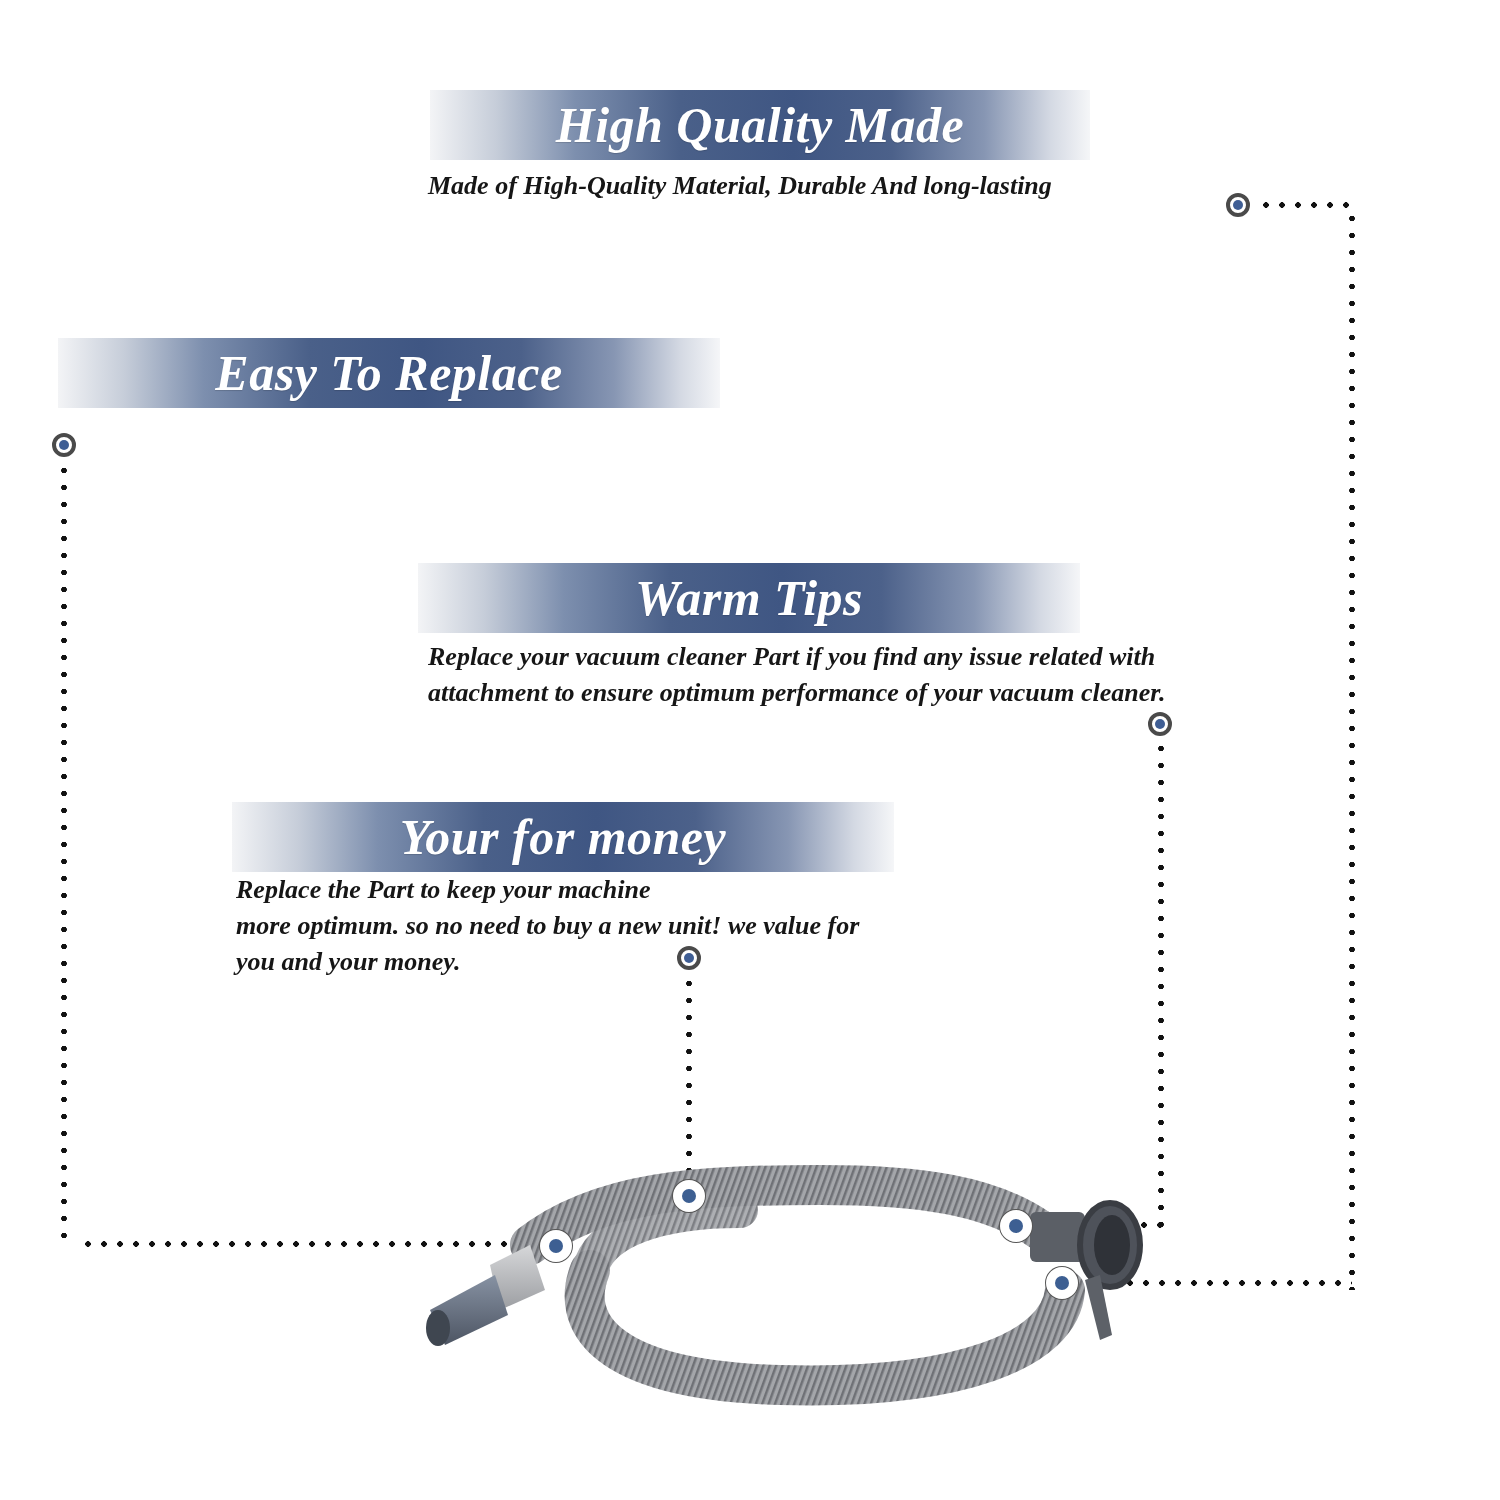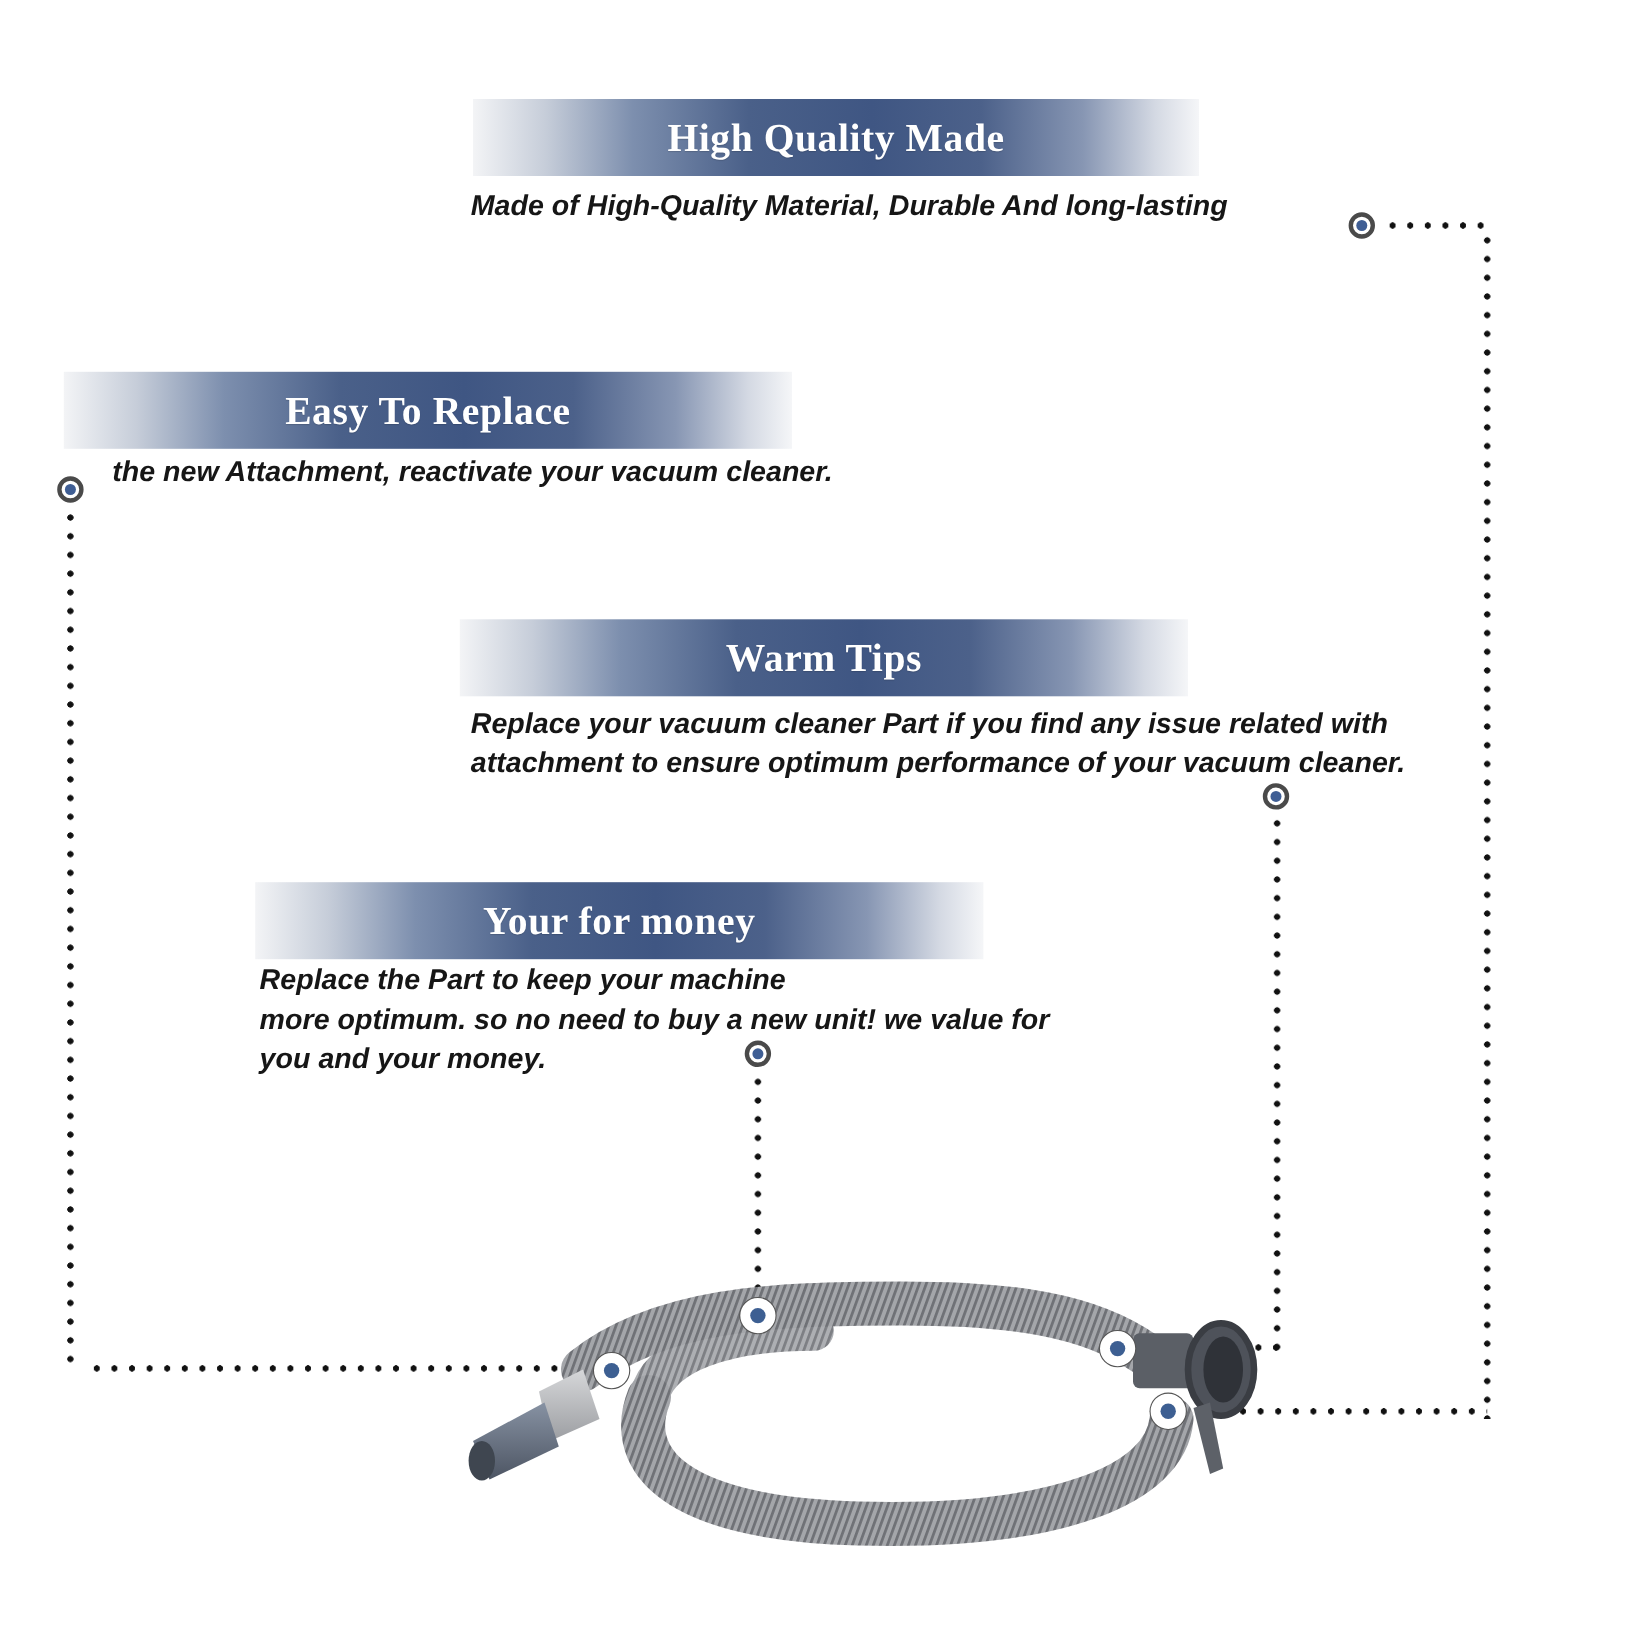--- a/index.html
+++ b/index.html
@@ -3,27 +3,27 @@
 <meta charset="utf-8">
 <style>
   html, body { margin: 0; padding: 0; background: #ffffff; }
   body { width: 1500px; height: 1500px; position: relative; overflow: hidden;
          font-family: "DejaVu Serif", "Liberation Serif", serif; }
   .banner {
     position: absolute; height: 70px; display: flex; align-items: center; justify-content: center;
     background: linear-gradient(90deg, #f3f4f6 0%, #c6cdd9 10%, #7d8fae 22%, #4a6089 38%, #3f5683 55%, #4c618a 70%, #8796b3 84%, #d4d9e3 94%, #f5f6f8 100%);
   }
   .banner-title {
-    color: #ffffff; font-weight: bold; font-size: 36px;
+    color: #ffffff; font-style: italic; font-weight: bold; font-size: 50px;
     font-family: "Liberation Serif", "DejaVu Serif", serif; letter-spacing: 0.5px;
     text-shadow: 0 1px 1px rgba(0,0,0,0.15);
   }
   .desc {
     position: absolute; color: #161616; font-style: italic; font-weight: bold;
-    font-family: Liberation Sans, sans-serif; font-size: 26px; line-height: 36px;
+    font-family: Liberation Serif, serif; font-size: 26px; line-height: 36px;
     white-space: nowrap;
   }
   .marker {
     position: absolute; width: 24px; height: 24px; border-radius: 50%;
     border: 4px solid #4a4a4a; background: #fff; box-sizing: border-box;
   }
   .marker::after {
     content: ""; position: absolute; left: 3px; top: 3px; width: 10px; height: 10px;
     border-radius: 50%; background: #3f5e94;
   }
@@ -44,21 +44,20 @@
   <span class="banner-title">High Quality Made</span>
 </div>
 <div class="desc" style="left:428px; top:168px;">
   <div>Made of  High-Quality Material, Durable And long-lasting</div>
 </div>
 
 <div class="banner" style="left:58px; top:338px; width:662px;justify-content:center;">
   <span class="banner-title">Easy To Replace</span>
 </div>
 <div class="desc" style="left:102px; top:410px;">
-  <div>the new Attachment, reactivate your vacuum cleaner.</div>
 </div>
 
 <div class="banner" style="left:418px; top:563px; width:662px;">
   <span class="banner-title">Warm Tips</span>
 </div>
 <div class="desc" style="left:428px; top:639px;">
   <div>Replace your vacuum cleaner Part if you find any issue related with</div>
   <div> attachment to ensure optimum performance of your vacuum cleaner.</div>
 </div>
 

